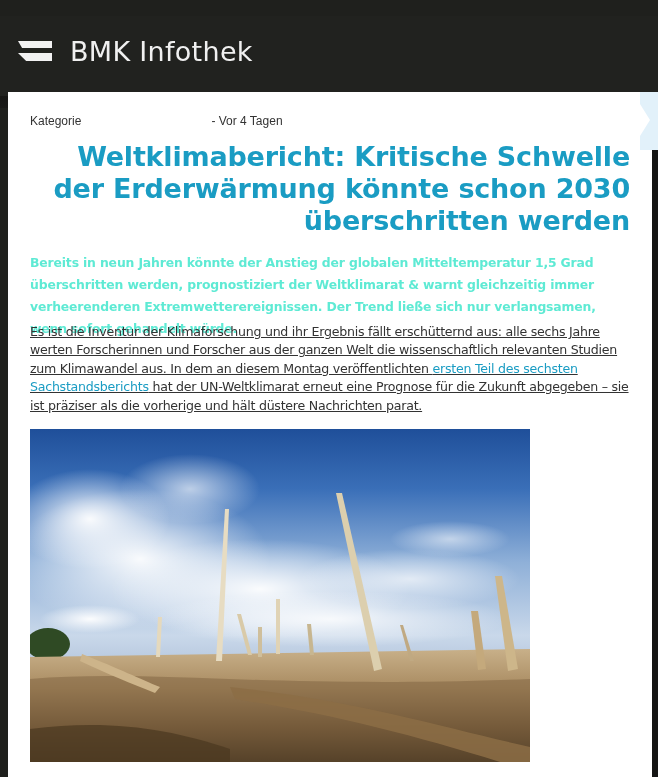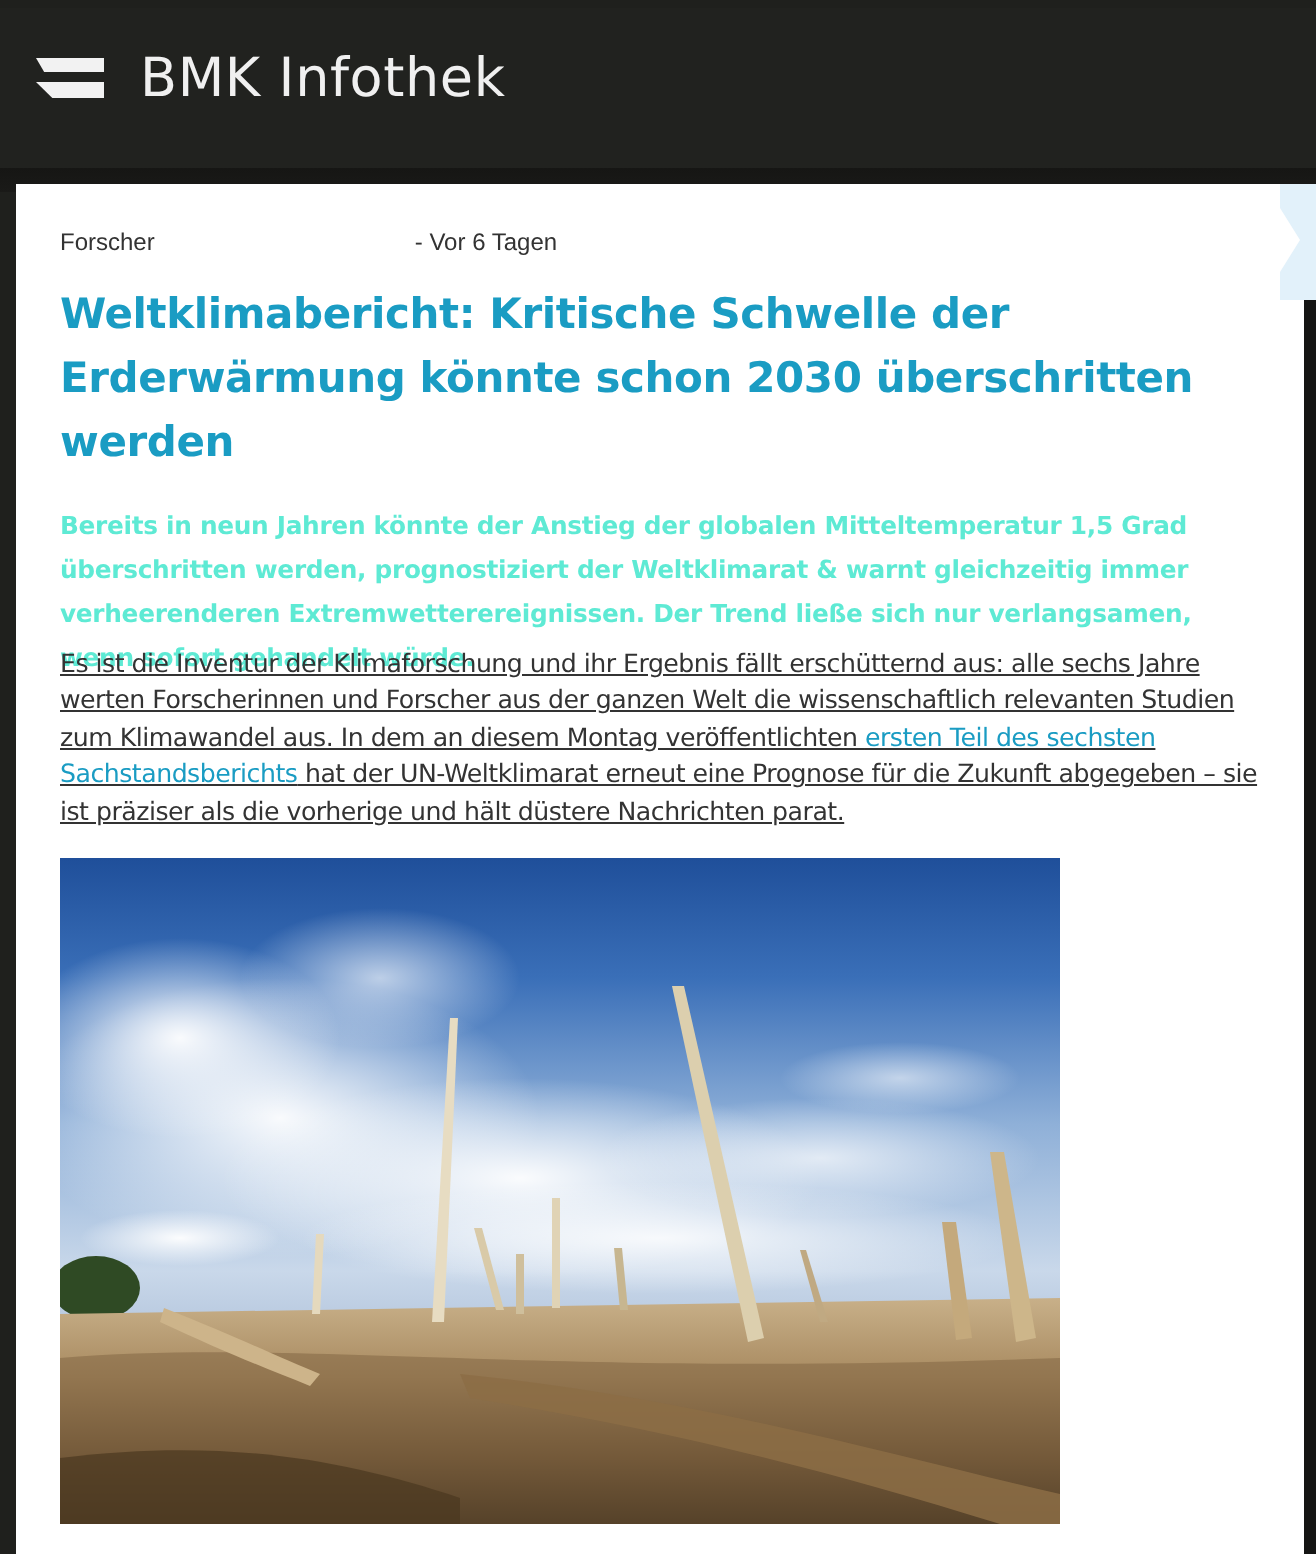--- a/index.html
+++ b/index.html
@@ -1,20 +1,20 @@
 <!DOCTYPE html>
 <html><head>
 <meta charset="utf-8">
 <style>
   * { box-sizing: border-box; margin: 0; padding: 0; }
   html, body { width: 658px; height: 777px; overflow: hidden; background: #1f201d; }
   body { font-family: "DejaVu Sans", sans-serif; position: relative; }
 
   .topbar {
-    position: absolute; left: 0; top: 4px; width: 658px; height: 80px;
+    position: absolute; left: 0; top: 16px; width: 658px; height: 80px;
     background: #21221f;
   }
   .topbar .shadow {
     position: absolute; left: 0; top: 80px; width: 658px; height: 12px;
     background: linear-gradient(#161614, #1a1a18);
   }
   .logo {
     position: absolute; left: 18px; top: 20px; height: 30px;
     display: flex; align-items: center;
   }
@@ -56,22 +56,22 @@
 
   .meta {
     position: absolute; left: 30px; top: 114px;
     font-size: 12px; color: #333; white-space: nowrap;
     font-family: "Liberation Sans", sans-serif;
   }
   .meta .cat-link { color: #ffffff; text-decoration: none; }
 
   .title {
     position: absolute; left: 30px; top: 141px; width: 600px;
-    font-size: 21px; line-height: 32px; color: #1a9cc3; font-weight: bold;
-    font-family: "DejaVu Sans", sans-serif; letter-spacing: -0.2px;
+    font-size: 27px; line-height: 32px; color: #1a9cc3; font-weight: bold;
+    font-family: "DejaVu Sans", sans-serif; letter-spacing: -0.2px; text-align: right;
   }
 
   .lead {
     position: absolute; left: 30px; top: 252px; width: 605px;
     font-size: 12.4px; line-height: 22px; color: #5eead4; font-weight: bold;
     font-family: "DejaVu Sans", sans-serif; letter-spacing: -0.15px;
   }
 
   .body-text {
     position: absolute; left: 30px; top: 323px; width: 605px;
@@ -101,21 +101,21 @@
   <div class="shadow"></div>
 </div>
 
 <div class="card"></div>
 <div class="side-tab">
   <div class="notch"></div>
 </div>
 <div class="right-strip"></div>
 
 <div class="meta">
-  <span>Forscher </span><a class="cat-link">Klima- &amp; Umweltschutz</a><span> - </span><span>Vor 6 Tagen</span>
+  <span>Kategorie </span><a class="cat-link">Klima- &amp; Umweltschutz</a><span> - </span><span>Vor 4 Tagen</span>
 </div>
 
 <h1 class="title">Weltklimabericht: Kritische Schwelle der Erderwärmung könnte schon 2030 überschritten werden</h1>
 
 <p class="lead">Bereits in neun Jahren könnte der Anstieg der globalen Mitteltemperatur 1,5 Grad überschritten werden, prognostiziert der Weltklimarat &amp; warnt gleichzeitig immer verheerenderen Extremwetterereignissen. Der Trend ließe sich nur verlangsamen, wenn sofort gehandelt würde.</p>
 
 <p class="body-text"><span>Es ist die Inventur der Klimaforschung und ihr Ergebnis fällt erschütternd aus: alle sechs Jahre werten Forscherinnen und Forscher aus der ganzen Welt die wissenschaftlich relevanten Studien zum Klimawandel aus. In dem an diesem Montag veröffentlichten </span><a>ersten Teil des sechsten Sachstandsberichts</a><span> hat der UN-Weltklimarat erneut eine Prognose für die Zukunft abgegeben – sie ist präziser als die vorherige und hält düstere Nachrichten parat.</span></p>
 
 <div class="hero">
   <svg width="500" height="333" viewBox="0 0 500 333">

